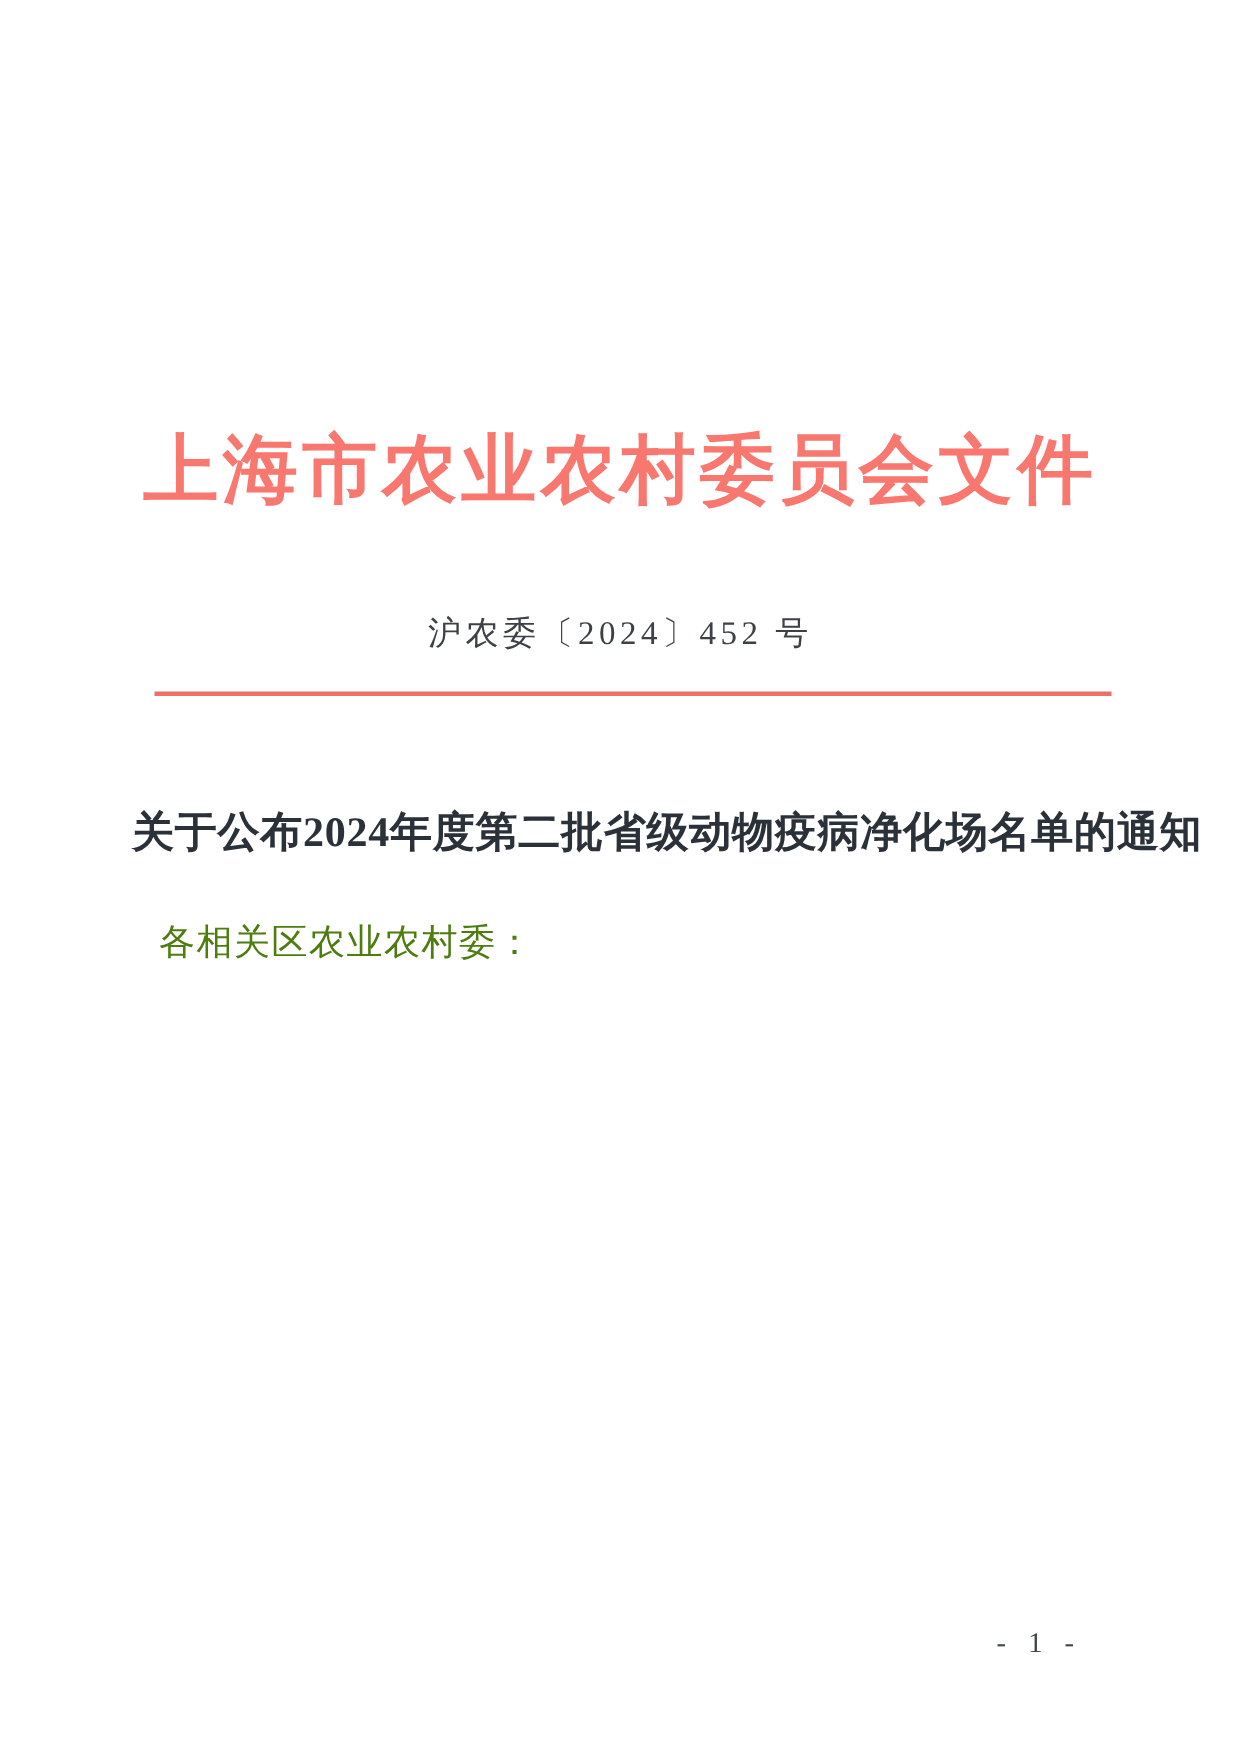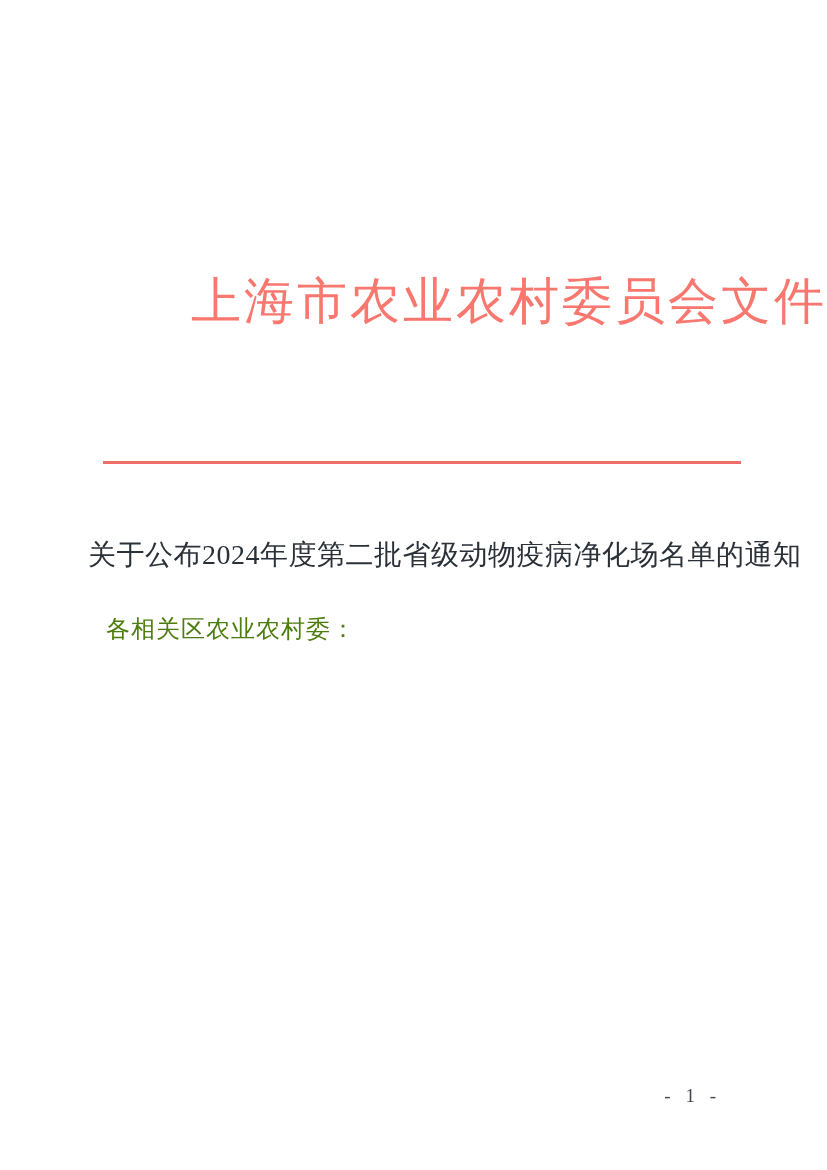--- a/index.html
+++ b/index.html
@@ -11,26 +11,26 @@
     position: relative;
     width: 827px;
     height: 1170px;
     margin: 0 auto;
     background: #ffffff;
     overflow: hidden;
     font-family: "Liberation Serif", "DejaVu Serif", serif;
   }
   .org-title {
     position: absolute;
-    top: 268px;
+    top: 280px;
     left: 0;
     width: 100%;
-    text-align: right;
+    text-align: center;
     font-size: 50px;
-    font-weight: normal;
+    font-weight: bold;
     letter-spacing: 3px;
     color: #f8776e;
     white-space: nowrap;
   }
   .doc-number {
     position: absolute;
     top: 407px;
     left: 0;
     width: 100%;
     text-align: center;
@@ -47,21 +47,21 @@
     height: 3px;
     background: #ee6f6a;
   }
   .doc-title {
     position: absolute;
     top: 536px;
     left: 88px;
     width: 652px;
     text-align: center;
     font-size: 28px;
-    font-weight: normal;
+    font-weight: bold;
     color: #2b3138;
     white-space: nowrap;
     letter-spacing: 0.5px;
   }
   .doc-body {
     position: absolute;
     top: 608px;
     left: 106px;
     width: 636px;
     font-size: 24px;
@@ -86,20 +86,21 @@
     color: #43474c;
   }
 </style>
 </head>
 <body>
 
 <div class="page">
 
   <div class="org-title" style="color: rgb(248, 119, 110);">上海市农业农村委员会文件</div>
 
+  <div class="doc-number">沪农委〔2024〕452 号</div>
 
   <div class="header-divider" style="background: rgb(238, 111, 106);"></div>
 
   <div class="doc-title">关于公布2024年度第二批省级动物疫病净化场名单的通知</div>
 
   <div class="doc-body">
     <p class="salutation">各相关区农业农村委：</p>
   </div>
 
   <div class="page-number">- 1 -</div>

